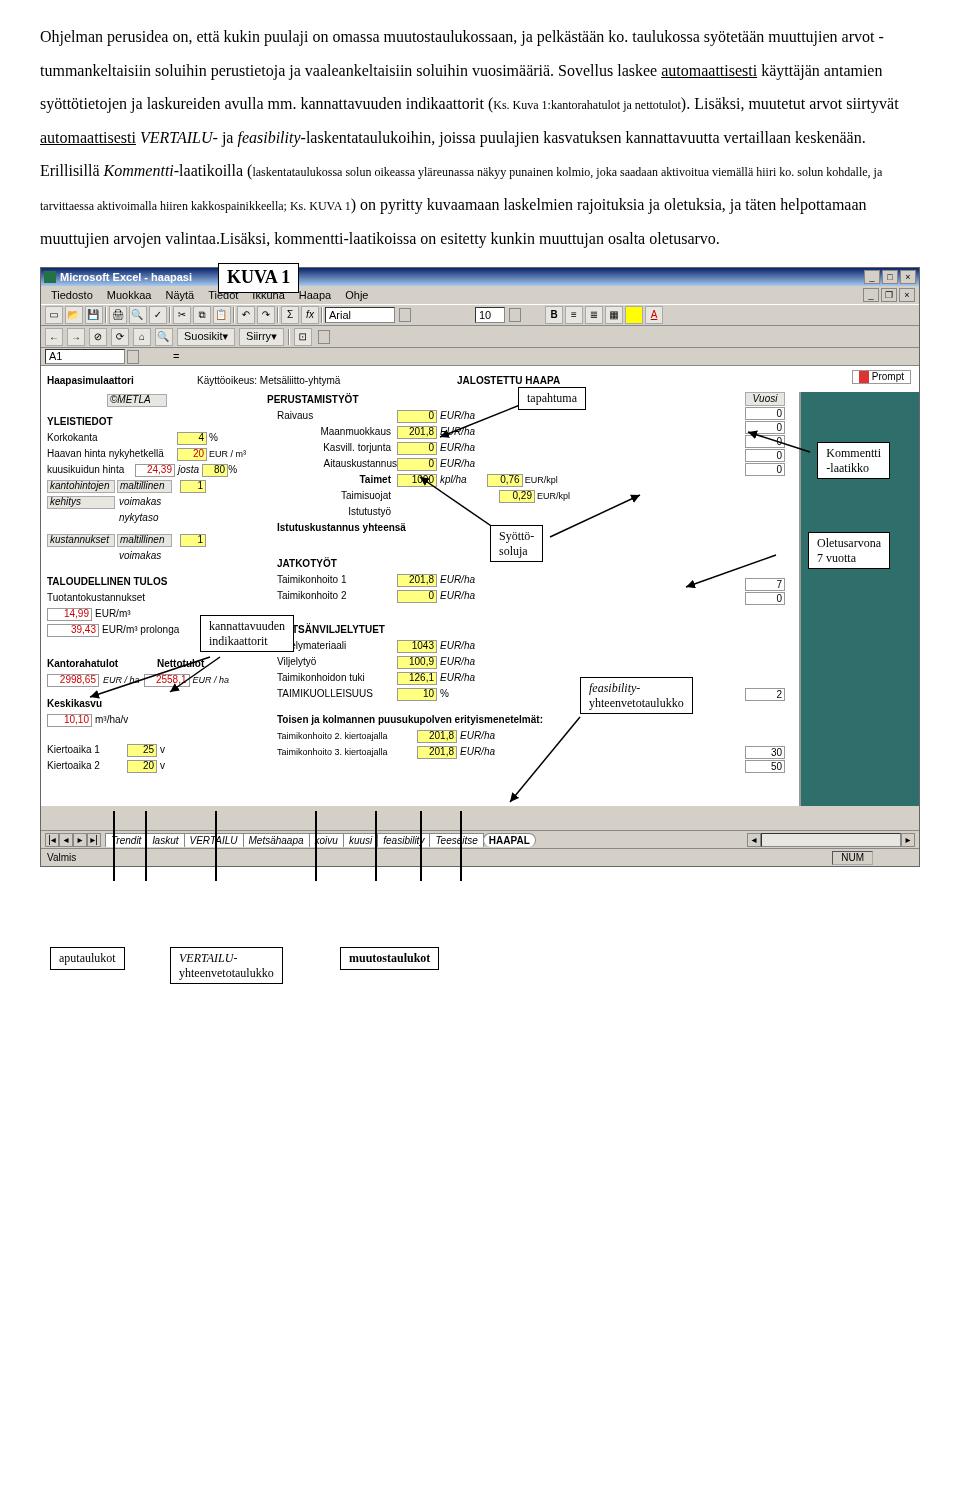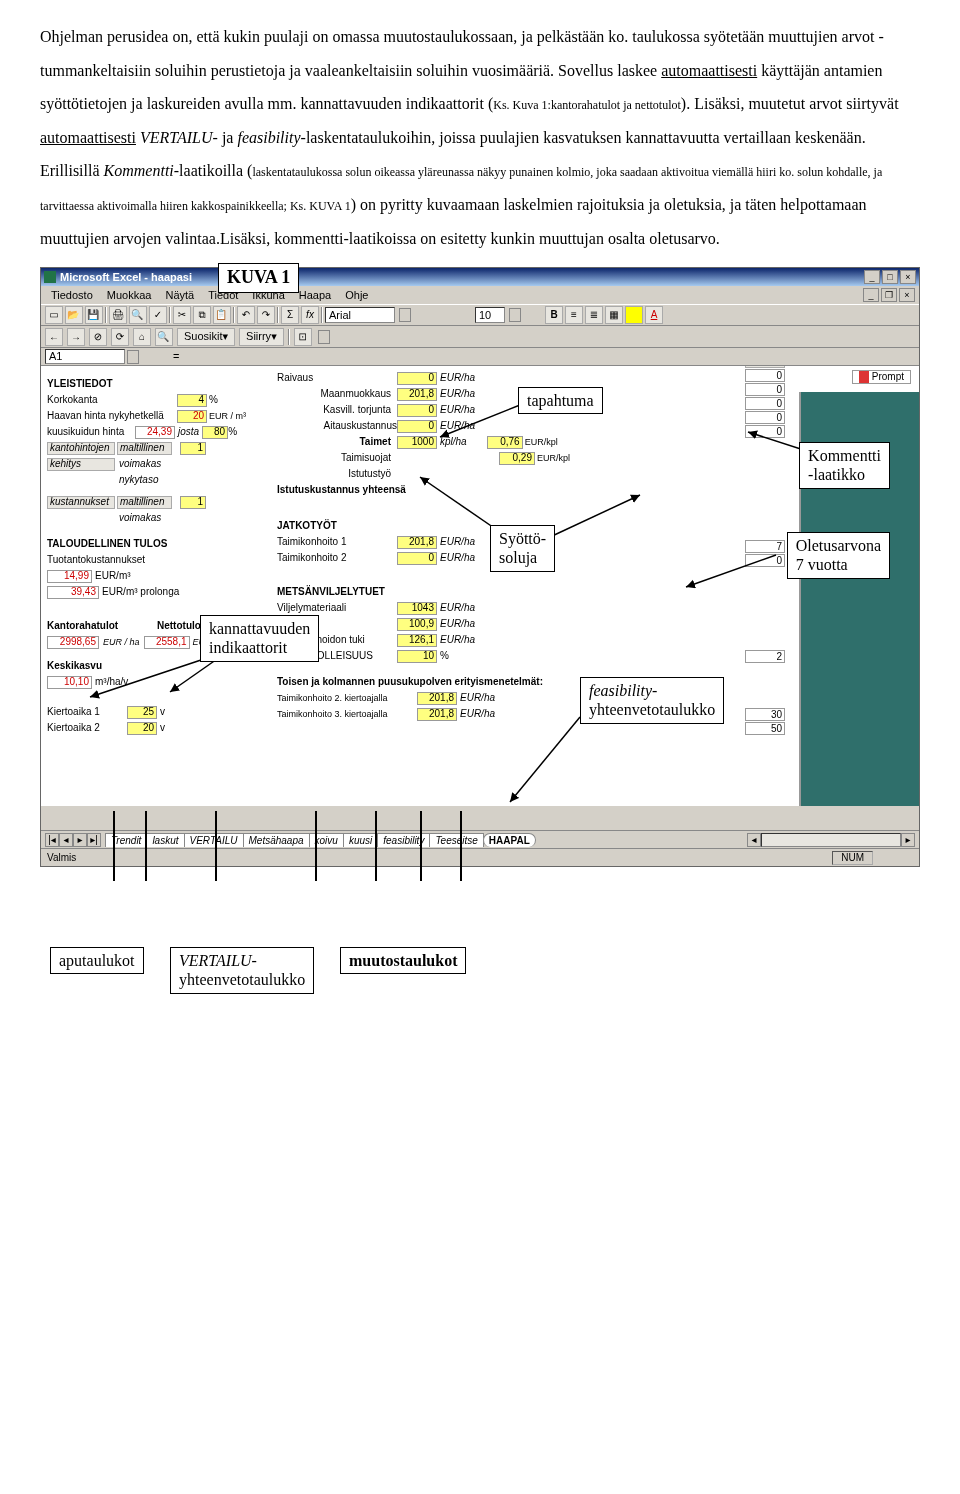--- a/index.html
+++ b/index.html
@@ -44,21 +44,21 @@
   .sheettabs { position: absolute; left: 0; right: 0; bottom: 18px; height: 18px; background: #d4d0c8; display: flex; align-items: center; font-size: 10px; padding: 0 4px; border-top: 1px solid #888; }
   .tabnav { display: flex; gap: 0; margin-right: 4px; }
   .tabnavbtn { width: 14px; height: 14px; border: 1px solid #888; background: #d4d0c8; text-align: center; line-height: 12px; }
   .tab { background: #fff; border: 1px solid #888; border-bottom: none; padding: 0 5px; margin-right: -1px; font-family: Arial, sans-serif; font-style: italic; height: 14px; line-height: 13px; }
   .tab.active { background: #fff; font-weight: bold; border-radius: 7px; }
   .hscroll { margin-left: auto; display: flex; align-items: center; }
   .scrolltrack { width: 140px; height: 14px; background: #e8e6e0; border: 1px inset #888; position: relative; }
   .scrollbtn { width: 14px; height: 14px; border: 1px solid #888; background: #d4d0c8; text-align: center; line-height: 12px; }
   .statusbar { position: absolute; left: 0; right: 0; bottom: 0; height: 18px; background: #d4d0c8; display: flex; align-items: center; padding: 0 6px; border-top: 1px solid #888; font-size: 10px; }
   .statusbar .numbox { margin-left: auto; border: 1px inset #aaa; padding: 0 8px; margin-right: 40px; }
-  .callout { position: absolute; background: #fff; border: 1.5px solid #000; padding: 3px 8px; font-family: "Times New Roman", serif; font-size: 16px; line-height: 1.2; z-index: 20; }
+  .callout { position: absolute; background: #fff; border: 1.5px solid #000; padding: 3px 8px; font-family: "Times New Roman", serif; font-size: 12px; line-height: 1.2; z-index: 20; }
   .calloutbig { font-size: 18px; font-weight: bold; }
   .arrow { position: absolute; z-index: 15; }
   .rightcol { position: absolute; display: flex; flex-direction: column; gap: 1px; }
   .vuosicell { width: 40px; height: 13px; border: 1px solid #999; background: #fff; text-align: right; padding: 0 2px; font-family: Arial, sans-serif; font-size: 10px; }
   .vuosihead { width: 40px; background: #e8e6e0; border: 1px solid #aaa; font-size: 10px; padding: 0 2px; font-family: Arial, sans-serif; font-style: italic; text-align: center; }
   .vline { position: absolute; width: 1.5px; background: #000; z-index: 12; }
 </style>
 </head>
 <body>
 
@@ -168,20 +168,30 @@
 
     <div class="grid">
       <div class="prompt">
         <span class="pdficon"></span>
         <span>Prompt</span>
       </div>
       <div class="tealpane"></div>
 
       <div class="sheet">
 
+        <div class="row" style="height:22px;">
+          <span class="lbl b" style="width:150px;">Haapasimulaattori</span>
+          <span class="lbl" style="width:200px;">Käyttöoikeus: Metsäliitto-yhtymä</span>
+          <span class="lbl b" style="margin-left:60px;">JALOSTETTU HAAPA</span>
+        </div>
+        <div class="row">
+          <span style="width:60px;"></span>
+          <span class="greycell" style="width:60px;">©METLA</span>
+          <span class="lbl b" style="margin-left:100px;">PERUSTAMISTYÖT</span>
+        </div>
 
         <div style="position:relative; height:380px;">
 
           <div style="position:absolute; left:0; top:0; width:230px;">
             <div class="row" style="margin-top:6px;">
                 <span class="lbl b">YLEISTIEDOT</span>
               </div>
             <div class="row">
                 <span class="lbl" style="width:130px;">Korkokanta</span>
                 <span class="inputcell" style="width:30px;">4</span>

